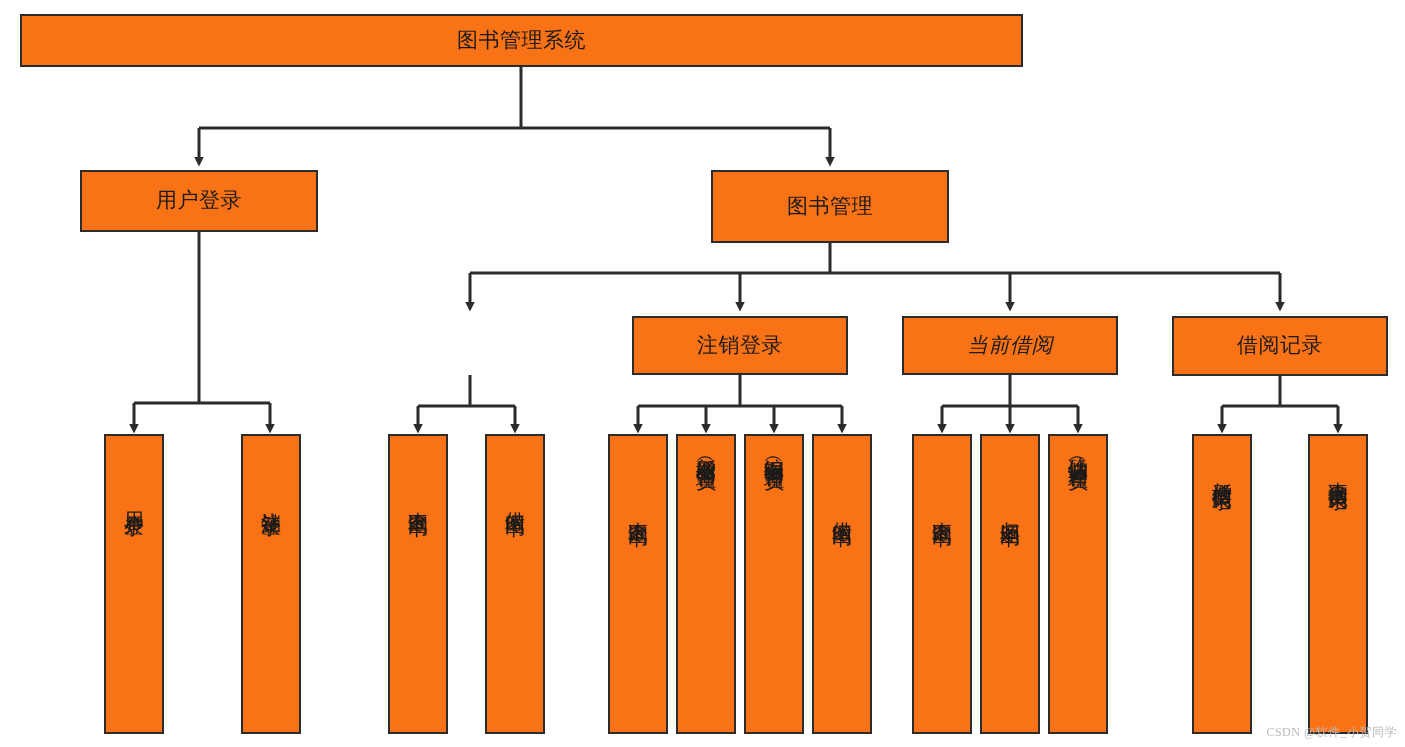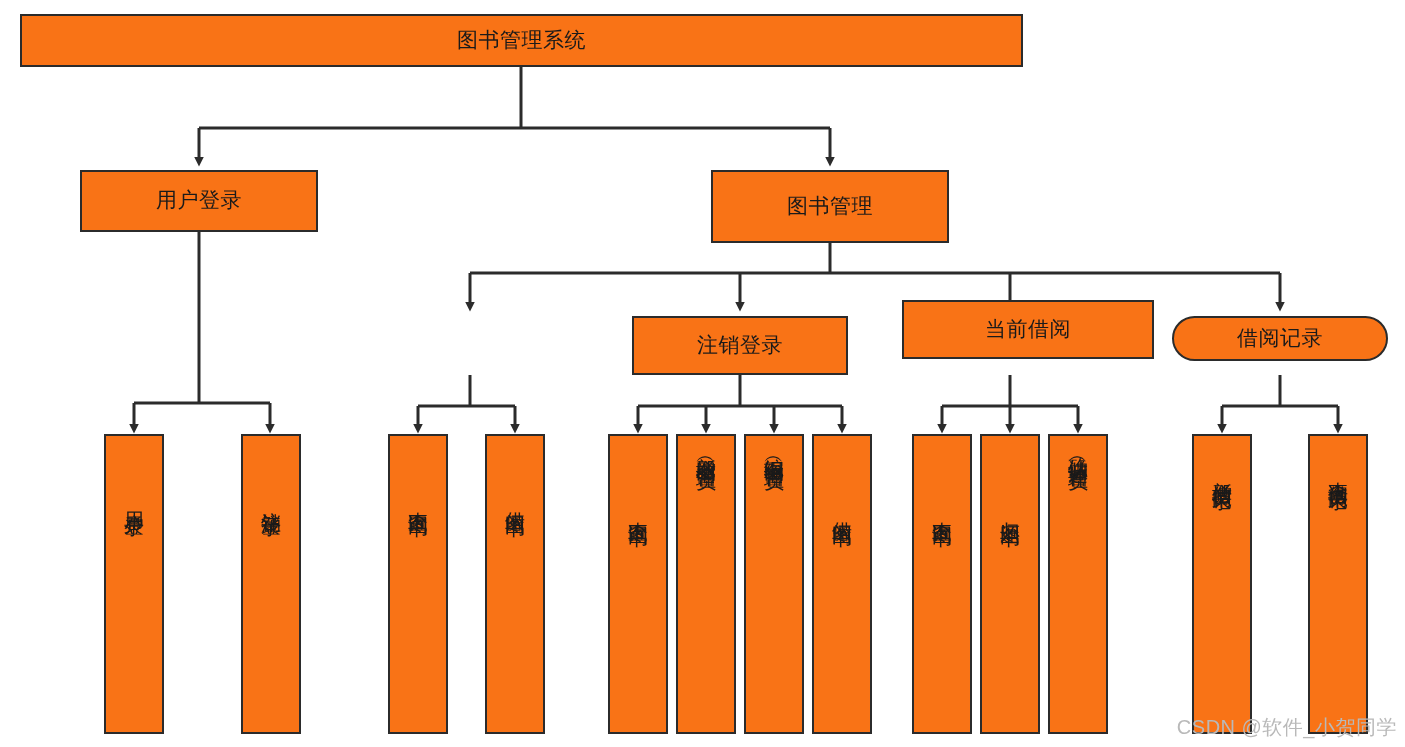--- a/index.html
+++ b/index.html
@@ -55,26 +55,26 @@
     text-orientation: upright;
     font-size: 20px;
     line-height: 1.45;
     letter-spacing: 2px;
     white-space: nowrap;
   }
   .watermark {
     position: absolute;
     right: 8px;
     bottom: 6px;
-    font-size: 20px;
+    font-size: 12px;
     color: #b9b9b9;
     letter-spacing: 0.5px;
     z-index: 6;
     white-space: nowrap;
-    font-family: Liberation Sans, sans-serif;
+    font-family: Liberation Serif, serif;
   }
 </style>
 </head>
 <body>
 
 <div id="canvas">
 
   <svg id="edges" viewBox="0 0 1405 747" xmlns="http://www.w3.org/2000/svg">
     <defs>
       <marker id="arrow" markerWidth="12" markerHeight="12" refX="1.5" refY="5" orient="auto" markerUnits="userSpaceOnUse">
@@ -133,24 +133,24 @@
   <div class="node horiz" style="left:80px; top:170px; width:238px; height:62px;">
     <span class="lbl">用户登录</span>
   </div>
   <div class="node horiz" style="left:711px; top:170px; width:238px; height:73px;">
     <span class="lbl">图书管理</span>
   </div>
 
   <div class="node horiz" style="left:632px; top:316px; width:216px; height:59px;">
     <span class="lbl">注销登录</span>
   </div>
-  <div class="node horiz" style="left:902px; top:300px; width:252px; height:59px;">
+  <div class="node horiz" style="left:902px; top:316px; width:216px; height:59px;font-style:italic;">
     <span class="lbl">当前借阅</span>
   </div>
-  <div class="node horiz" style="left:1172px; top:316px; width:216px; height:45px;border-radius:24px;">
+  <div class="node horiz" style="left:1172px; top:316px; width:216px; height:60px;">
     <span class="lbl">借阅记录</span>
   </div>
 
   <div class="node vert" style="left:104px; top:434px; width:60px; height:300px; padding-top:60px;">
     <span class="lbl">用户登录</span>
   </div>
   <div class="node vert" style="left:241px; top:434px; width:60px; height:300px; padding-top:60px;">
     <span class="lbl">注销登录</span>
   </div>
 

